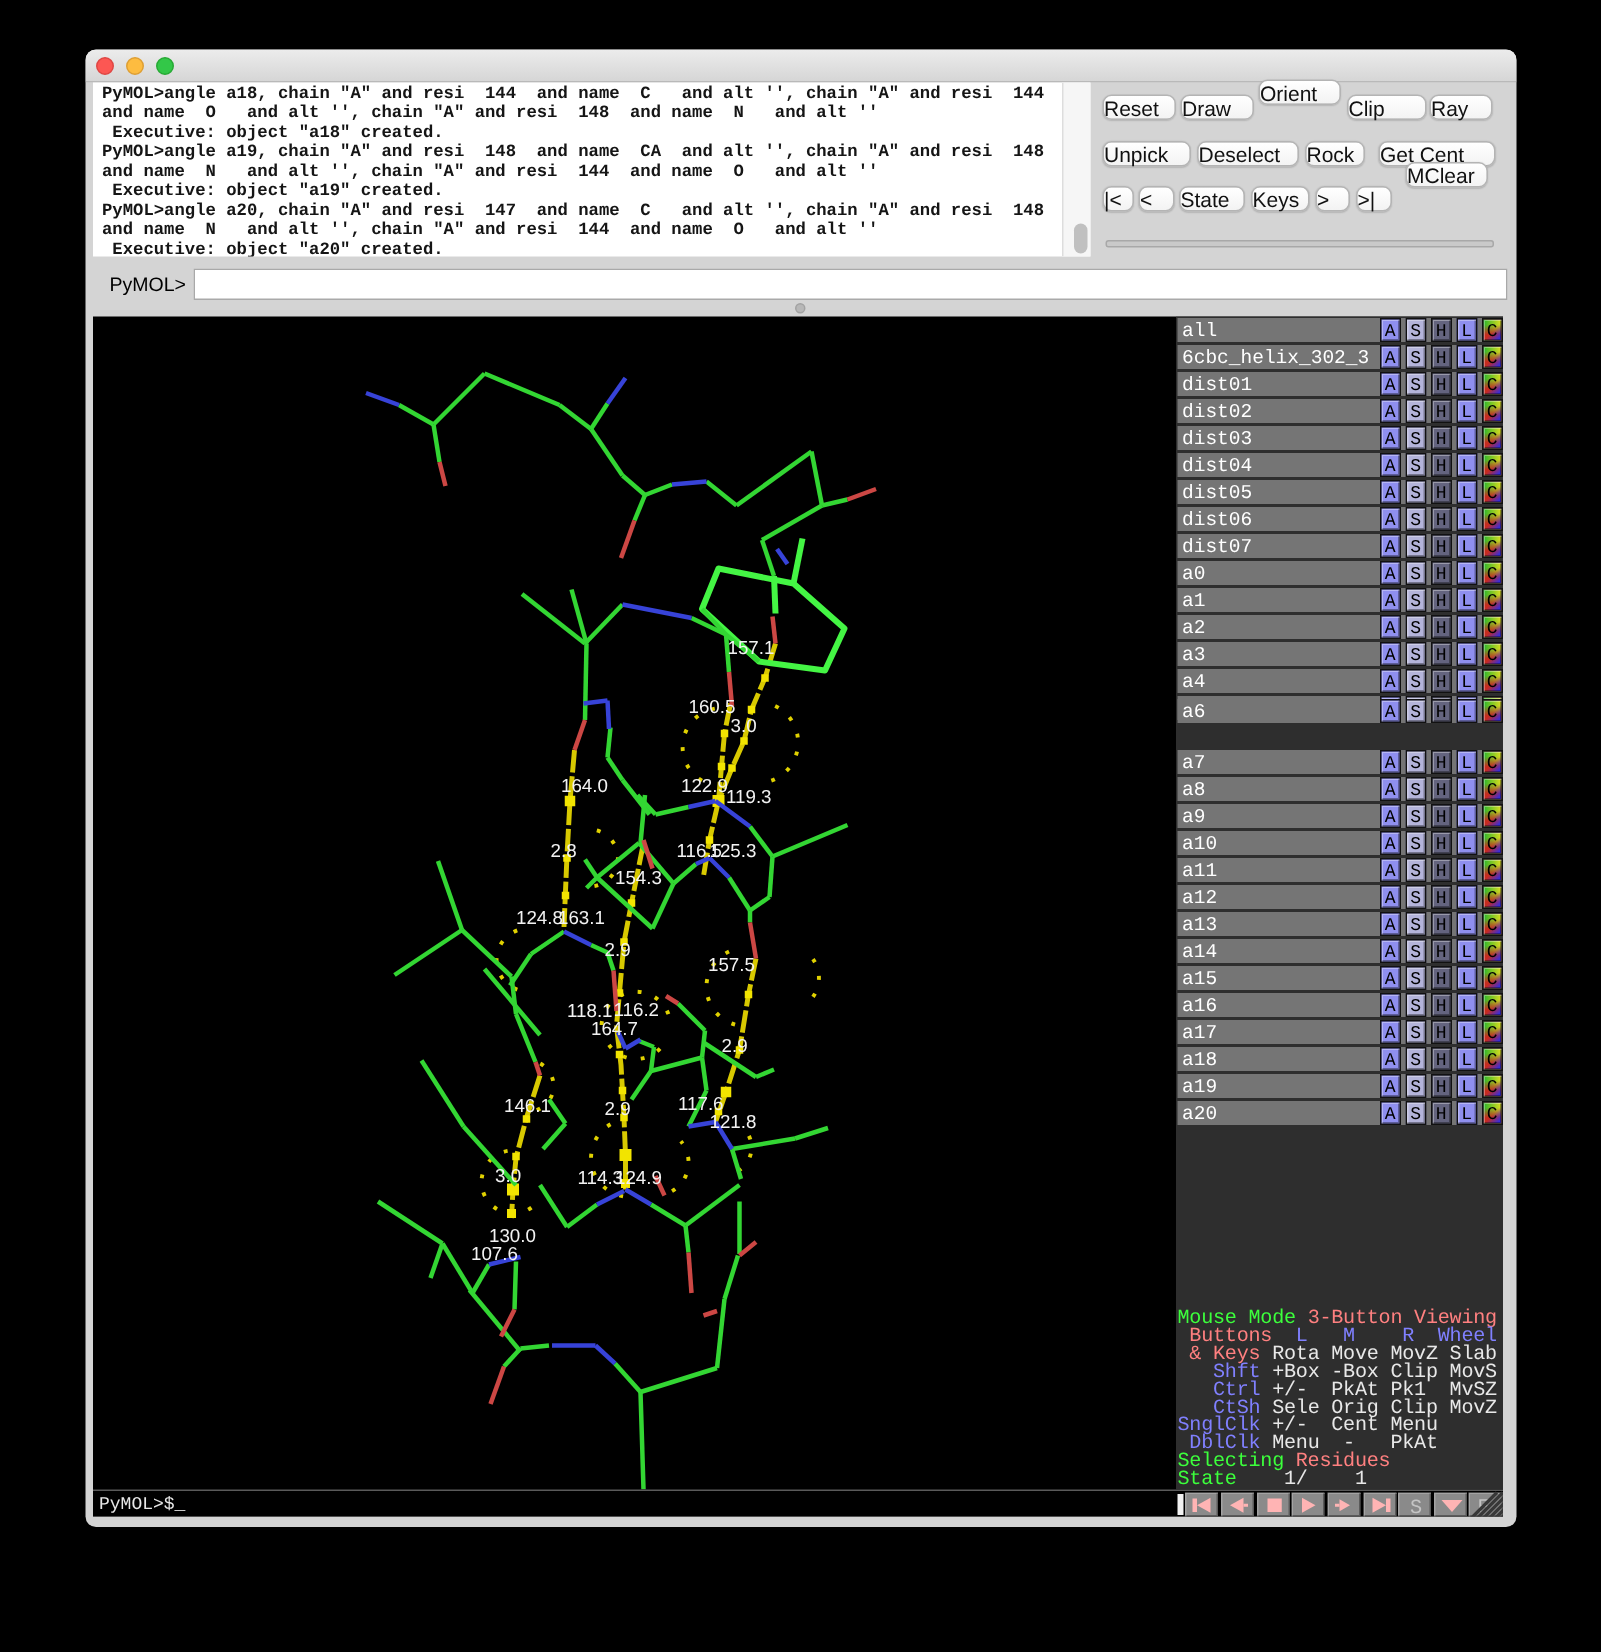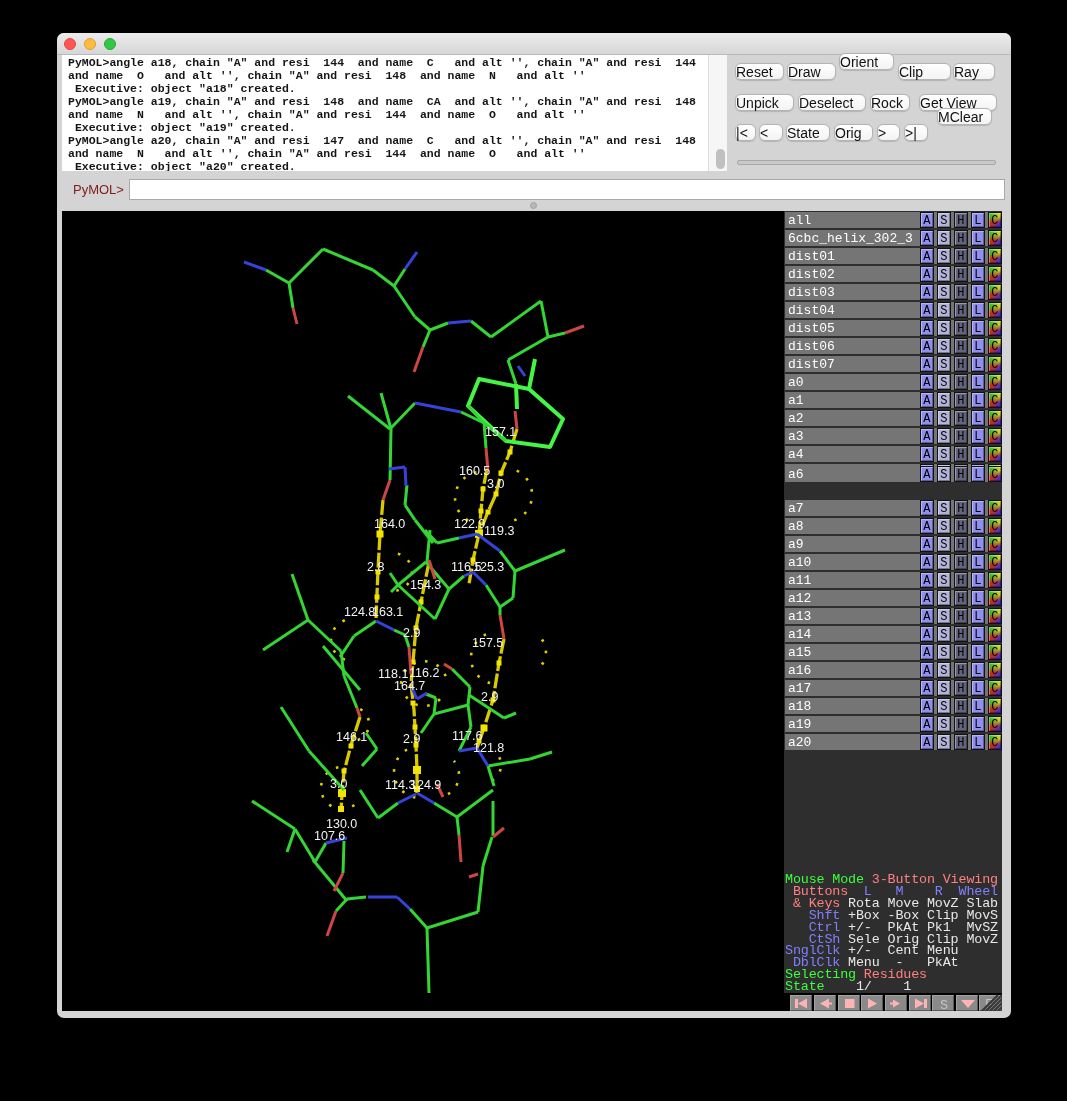--- a/index.html
+++ b/index.html
@@ -5,21 +5,21 @@
 #win {position:absolute;left:57px;top:33px;width:954px;height:985px;background:#d4d4d4;border-radius:7px;box-shadow:0 10px 30px rgba(0,0,0,.55)}
 #title {position:absolute;left:0;top:0;right:0;height:22px;background:linear-gradient(#ececec,#d6d6d6);border-bottom:1px solid #b9b9b9;border-radius:7px 7px 0 0}
 .tl {position:absolute;top:5px;width:12px;height:12px;border-radius:50%}
 #title .t {position:absolute;top:3px;width:100%;text-align:center;font-size:13px;color:#4a4a4a}
 #console {position:absolute;left:5px;top:22px;width:665px;height:116px;background:#fff;overflow:hidden}
 #ctext {position:absolute;left:6px;top:1px;font-family:"Liberation Mono",monospace;font-weight:bold;font-size:11.5px;line-height:13px;color:#151515;white-space:nowrap}
 #cscroll {position:absolute;right:0;top:0;width:19px;height:116px;background:#f6f6f6;border-left:1px solid #ddd}
 #cthumb {position:absolute;left:7px;top:94px;width:9px;height:20px;background:#c0c0c0;border-radius:4.5px}
 .btn {position:absolute;height:17px;background:linear-gradient(#ffffff,#f3f3f3);border:1px solid #b4b4b4;border-radius:6px;font-size:14px;color:#111;line-height:17px;box-shadow:0 0.5px 1px rgba(0,0,0,.15)}
 #groove {position:absolute;left:680px;top:127px;width:259px;height:5px;background:#c9c9c9;border:1px solid #a8a8a8;border-radius:2px}
-#plabel {position:absolute;left:16px;top:149px;font-size:13px;color:#7f1d1d}
+#plabel {position:absolute;left:16px;top:149px;font-size:13px;color:#000000}
 #pinput {position:absolute;left:72px;top:146px;width:876px;height:21px;background:#fff;border:1px solid #a9a9a9}
 #handle {position:absolute;left:473px;top:169px;width:7px;height:7px;background:#b7b7b7;border-radius:50%;border:1px solid #a2a2a2}
 #canvas {position:absolute;left:5px;top:178px;width:940px;height:800px;background:#000;overflow:hidden}
 #panelbg {position:absolute;left:722px;top:0;width:218px;height:782px;background:#2e2e2e}
 .prow {position:absolute;left:1px;width:216px;height:16px;background:#757575}
 .pname {position:absolute;left:3px;top:1px;font-family:"Liberation Mono",monospace;font-size:13px;color:#fff;letter-spacing:0}
 .pb {position:absolute;top:0;width:14.5px;height:16px;font-family:"Liberation Mono",monospace;font-size:12px;color:#000;text-align:center;line-height:16px;border:1px solid #111;box-shadow:inset 1px 1px 0 rgba(255,255,255,.35), inset -1px -1px 0 rgba(0,0,0,.35)}
 .bA {left:134.5px;background:#8f8fef}
 .bS {left:151.5px;background:#b4b4da}
 .bH {left:168.5px;background:#64647f}
@@ -45,25 +45,25 @@
       </div>
  </div>
  <div class="btn" style="left:678px;top:30px;width:49px">Reset</div>
  <div class="btn" style="left:730px;top:30px;width:49px">Draw</div>
  <div class="btn" style="left:782px;top:20px;width:55px">Orient</div>
  <div class="btn" style="left:841px;top:30px;width:53px">Clip</div>
  <div class="btn" style="left:896px;top:30px;width:42px">Ray</div>
  <div class="btn" style="left:678px;top:61px;width:59px">Unpick</div>
  <div class="btn" style="left:741px;top:61px;width:68px">Deselect</div>
  <div class="btn" style="left:813px;top:61px;width:40px">Rock</div>
- <div class="btn" style="left:862px;top:61px;width:78px">Get View</div>
+ <div class="btn" style="left:862px;top:61px;width:78px">Get Cent</div>
  <div class="btn" style="left:678px;top:91px;width:21px">|&lt;</div>
  <div class="btn" style="left:702px;top:91px;width:24px">&lt;</div>
  <div class="btn" style="left:729px;top:91px;width:44px">State</div>
- <div class="btn" style="left:777px;top:91px;width:39px">Orig</div>
+ <div class="btn" style="left:777px;top:91px;width:39px">Keys</div>
  <div class="btn" style="left:820px;top:91px;width:23px">&gt;</div>
  <div class="btn" style="left:847px;top:91px;width:24px">&gt;|</div>
  <div class="btn" style="left:880px;top:75px;width:55px">MClear</div>
  <div id="groove"></div>
  <div id="plabel">PyMOL&gt;</div>
  <div id="pinput"></div>
  <div id="handle"></div>
  <div id="canvas">
   <div id="panelbg"></div>
   <svg width="940" height="800" viewBox="62 211 940 800" style="position:absolute;left:0;top:0">
@@ -510,20 +510,24 @@
 <div class="prow" style="top:523px">
           <div class="pname">a20</div>
           <div class="pb bA">A</div>
           <div class="pb bS">S</div>
           <div class="pb bH">H</div>
           <div class="pb bL">L</div>
           <div class="pb bC">C</div>
         </div>
       </div>
   <div id="mouse"><span style="color:#3cff3c">Mouse&nbsp;Mode&nbsp;</span><span style="color:#ff8080">3-Button&nbsp;Viewing</span><br><span style="color:#ff8080">&nbsp;Buttons&nbsp;</span><span style="color:#8080ff">&nbsp;L&nbsp;&nbsp;&nbsp;M&nbsp;&nbsp;&nbsp;&nbsp;R&nbsp;&nbsp;Wheel</span><br><span style="color:#ff8080">&nbsp;&amp;&nbsp;Keys&nbsp;</span><span style="color:#e8e8e8">Rota&nbsp;Move&nbsp;MovZ&nbsp;Slab</span><br><span style="color:#8080ff">&nbsp;&nbsp;&nbsp;Shft&nbsp;</span><span style="color:#e8e8e8">+Box&nbsp;-Box&nbsp;Clip&nbsp;MovS</span><br><span style="color:#8080ff">&nbsp;&nbsp;&nbsp;Ctrl&nbsp;</span><span style="color:#e8e8e8">+/-&nbsp;&nbsp;PkAt&nbsp;Pk1&nbsp;&nbsp;MvSZ</span><br><span style="color:#8080ff">&nbsp;&nbsp;&nbsp;CtSh&nbsp;</span><span style="color:#e8e8e8">Sele&nbsp;Orig&nbsp;Clip&nbsp;MovZ</span><br><span style="color:#8080ff">SnglClk&nbsp;</span><span style="color:#e8e8e8">+/-&nbsp;&nbsp;Cent&nbsp;Menu</span><br><span style="color:#8080ff">&nbsp;DblClk&nbsp;</span><span style="color:#e8e8e8">Menu&nbsp;&nbsp;-&nbsp;&nbsp;&nbsp;PkAt</span><br><span style="color:#3cff3c">Selecting&nbsp;</span><span style="color:#ff8080">Residues</span><br><span style="color:#3cff3c">State&nbsp;</span><span style="color:#e8e8e8">&nbsp;&nbsp;&nbsp;1/&nbsp;&nbsp;&nbsp;&nbsp;1</span></div>
+  <div id="bbar">
+        <div id="bprompt">PyMOL&gt;$_</div>
+        <div id="bwhite"></div>
+      </div>
   <div class="mbtn" style="left:728px"><svg width="21" height="15">
           <rect x="5" y="4" width="3" height="9" fill="#ffb4b4"></rect>
           <polygon points="17,3.5 17,13.5 8,8.5" fill="#ffb4b4"></polygon>
         </svg></div>
 <div class="mbtn" style="left:752px"><svg width="21" height="15">
           <polygon points="15,3.5 15,13.5 6,8.5" fill="#ffb4b4"></polygon>
           <rect x="15" y="7.5" width="3" height="2" fill="#ffb4b4"></rect>
         </svg></div>
 <div class="mbtn" style="left:776px"><svg width="21" height="15">
           <rect x="7" y="4" width="9.5" height="9" fill="#ffb4b4"></rect>

